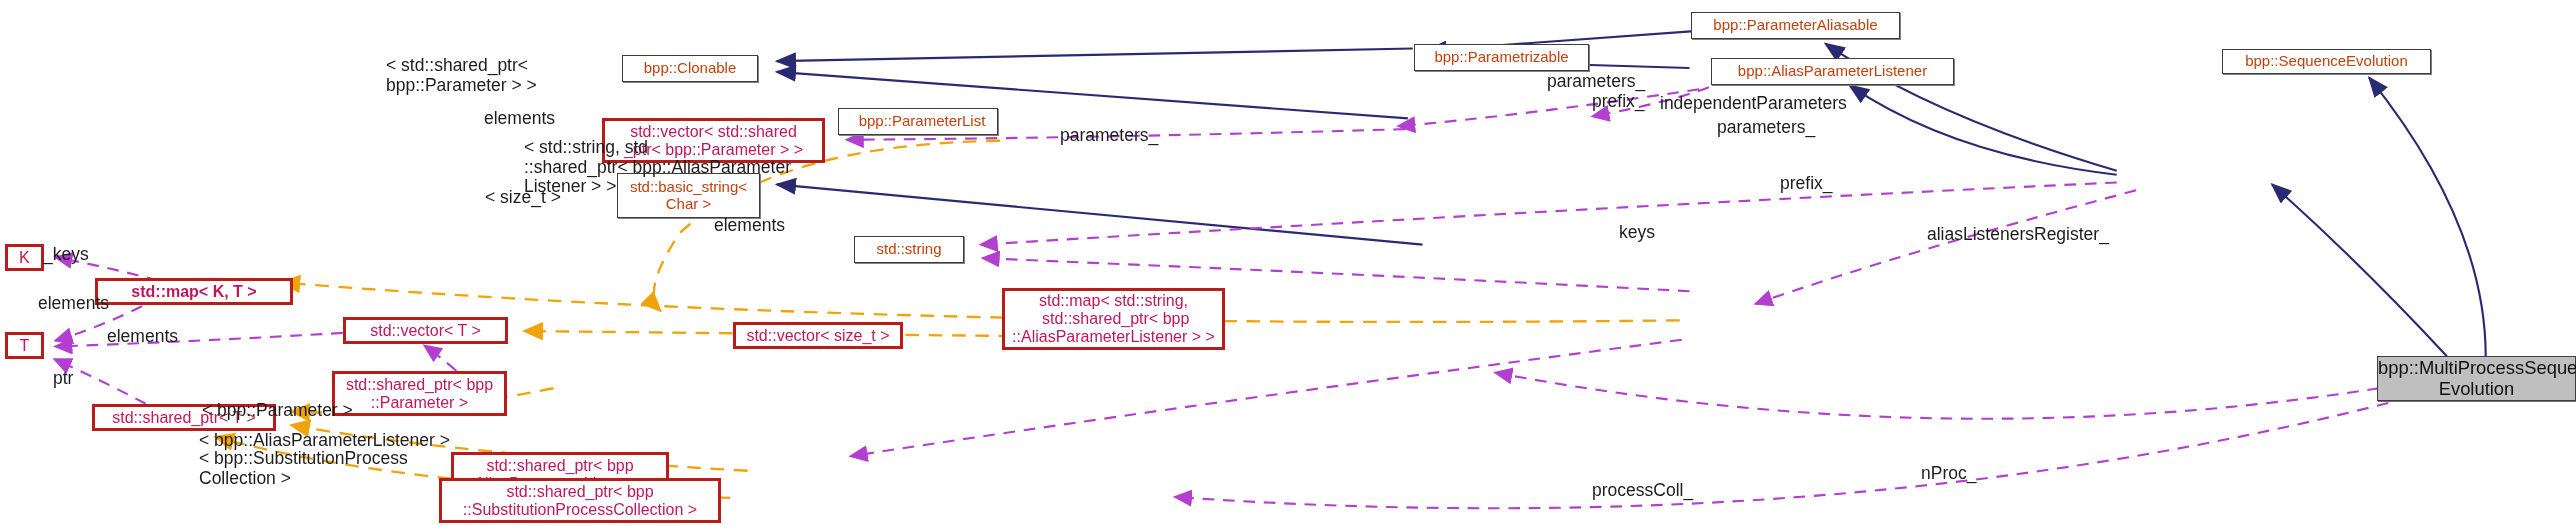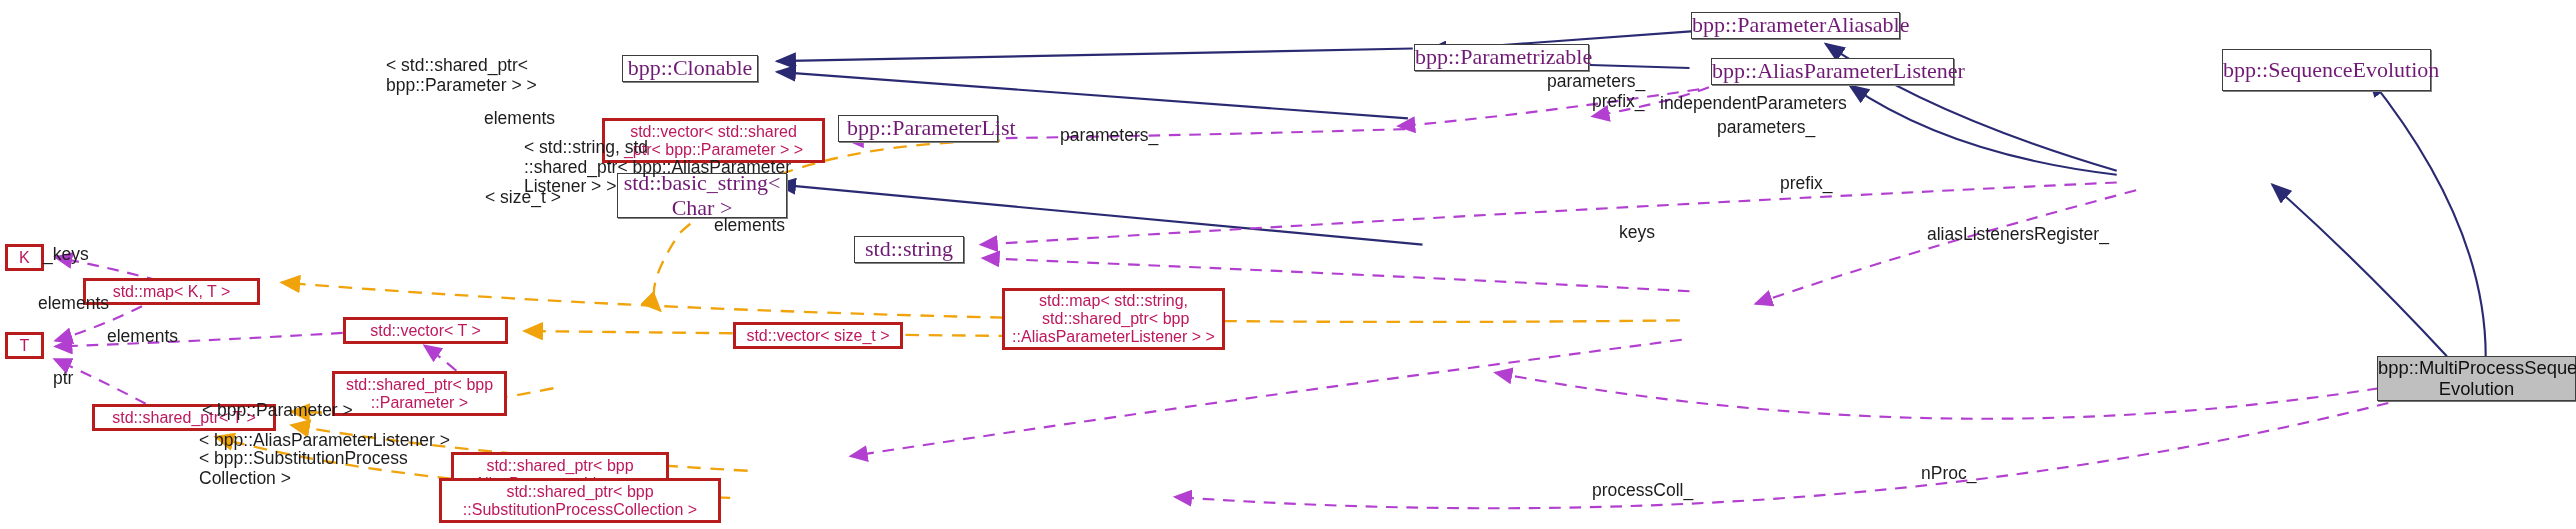--- a/index.html
+++ b/index.html
@@ -3,21 +3,21 @@
 <meta charset="utf-8">
 <style>
   html,body{margin:0;padding:0;background:#ffffff;}
   body{font-family:"Liberation Sans","DejaVu Sans",sans-serif;}
   #diagram-root{position:relative;width:2576px;height:529px;background:#ffffff;overflow:hidden;}
   svg#edges{position:absolute;left:0;top:0;width:2576px;height:529px;}
   .node{position:absolute;box-sizing:border-box;display:flex;align-items:center;justify-content:center;
         text-align:center;background:#ffffff;line-height:1.12;}
   .node .lbl{display:block;width:100%;padding:0 3.9px;white-space:pre;}
   
-  .cls{border:1px solid #3d3d3d;box-shadow:1px 1px 0 0 #808080;font-size:22px;color:#701a75;font-family:Liberation Serif, serif;}
+  .cls{border:1px solid #3d3d3d;box-shadow:1px 1px 0 0 #808080;font-size:15px;color:#c2410c;}
   
   .tpl{border:3px solid #b91c1c;font-size:16px;color:#be185d;}
   
   .focus{border:1px solid #3d3d3d;background:#bfbfbf;box-shadow:1px 1px 0 0 #707070;font-size:18.4px;color:#111;}
   .edge-label{position:absolute;font-size:17.5px;color:#1d1d1d;white-space:pre;line-height:1.12;}
   .edge-label.left{text-align:left;}
 </style>
 </head>
 <body>
 
@@ -105,21 +105,21 @@
       <path d="M752,513 Q400,500 222,450" marker-end="url(#arrow-tpl)"></path>
     </g>
   </svg>
 
   <div class="node tpl" style="left:4.9px;top:244px;width:39px;height:27px;">
       <span class="lbl">K</span>
     </div>
   <div class="node tpl" style="left:4.9px;top:332px;width:39px;height:27px;">
       <span class="lbl">T</span>
     </div>
-  <div class="node tpl" style="left:83px;top:278px;width:177px;height:27px;">
+  <div class="node tpl" style="left:95px;top:278px;width:198px;height:27px;font-weight:bold;">
       <span class="lbl">std::map&lt; K, T &gt;</span>
     </div>
   <div class="node tpl" style="left:92px;top:404px;width:184px;height:27px;">
       <span class="lbl">std::shared_ptr&lt; T &gt;</span>
     </div>
   <div class="node tpl" style="left:343px;top:317px;width:165px;height:27px;">
       <span class="lbl">std::vector&lt; T &gt;</span>
     </div>
   <div class="node tpl" style="left:332px;top:371px;width:175px;height:45px;">
       <span class="lbl">std::shared_ptr&lt; bpp
@@ -130,51 +130,51 @@
 ::AliasParameterListener &gt;</span>
     </div>
   <div class="node tpl" style="left:439px;top:478px;width:282px;height:45px;">
       <span class="lbl">std::shared_ptr&lt; bpp
 ::SubstitutionProcessCollection &gt;</span>
     </div>
   <div class="node tpl" style="left:602px;top:118px;width:223px;height:45px;">
       <span class="lbl">std::vector&lt; std::shared
 _ptr&lt; bpp::Parameter &gt; &gt;</span>
     </div>
-  <div class="node cls" style="left:617px;top:173px;width:170px;height:45px;">
+  <div class="node cls" style="left:617px;top:173px;width:143px;height:45px;">
       <span class="lbl">std::basic_string&lt;
 Char &gt;</span>
     </div>
   <div class="node tpl" style="left:733px;top:322px;width:170px;height:27px;">
       <span class="lbl">std::vector&lt; size_t &gt;</span>
     </div>
   <div class="node cls" style="left:854px;top:236px;width:110px;height:27px;">
       <span class="lbl">std::string</span>
     </div>
-  <div class="node cls" style="left:838px;top:115px;width:160px;height:27px;padding-left:8px;">
+  <div class="node cls" style="left:838px;top:108px;width:160px;height:27px;padding-left:8px;">
       <span class="lbl">bpp::ParameterList</span>
     </div>
   <div class="node cls" style="left:622px;top:55px;width:136px;height:27px;">
       <span class="lbl">bpp::Clonable</span>
     </div>
   <div class="node tpl" style="left:1002px;top:288px;width:223px;height:62px;">
       <span class="lbl">std::map&lt; std::string,
  std::shared_ptr&lt; bpp
 ::AliasParameterListener &gt; &gt;</span>
     </div>
   <div class="node cls" style="left:1414px;top:44px;width:175px;height:27px;">
       <span class="lbl">bpp::Parametrizable</span>
     </div>
   <div class="node cls" style="left:1711px;top:58px;width:243px;height:27px;">
       <span class="lbl">bpp::AliasParameterListener</span>
     </div>
   <div class="node cls" style="left:1691px;top:11.7px;width:209px;height:27px;">
       <span class="lbl">bpp::ParameterAliasable</span>
     </div>
-  <div class="node cls" style="left:2222px;top:49px;width:209px;height:42px;">
+  <div class="node cls" style="left:2222px;top:49px;width:209px;height:25px;">
       <span class="lbl">bpp::SequenceEvolution</span>
     </div>
   <div class="node focus" style="left:2377px;top:356px;width:199px;height:45px;">
       <span class="lbl">bpp::MultiProcessSequence
 Evolution</span>
     </div>
 
   <div class="edge-label left" style="left:43px;top:245px;">_keys</div>
   <div class="edge-label left" style="left:38px;top:294px;">elements</div>
   <div class="edge-label left" style="left:107px;top:327px;">elements</div>

